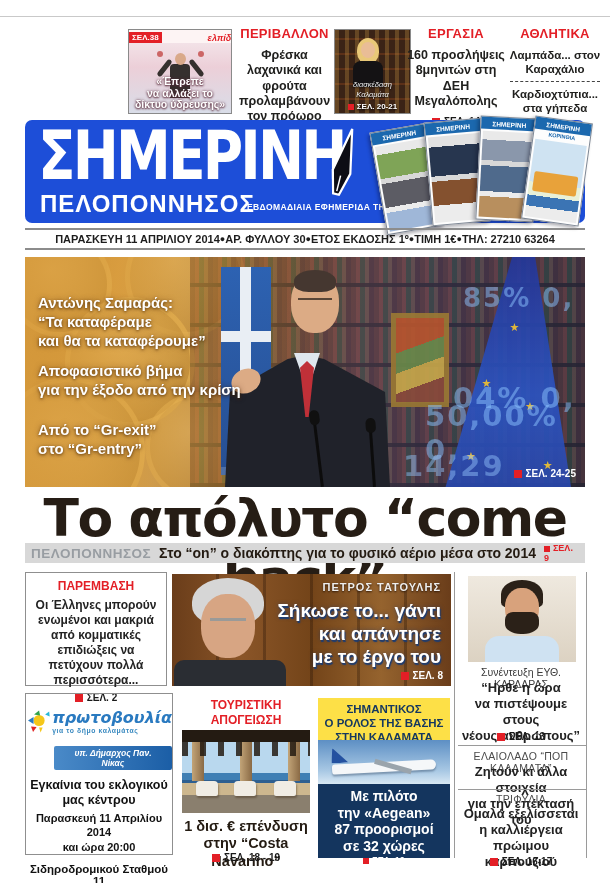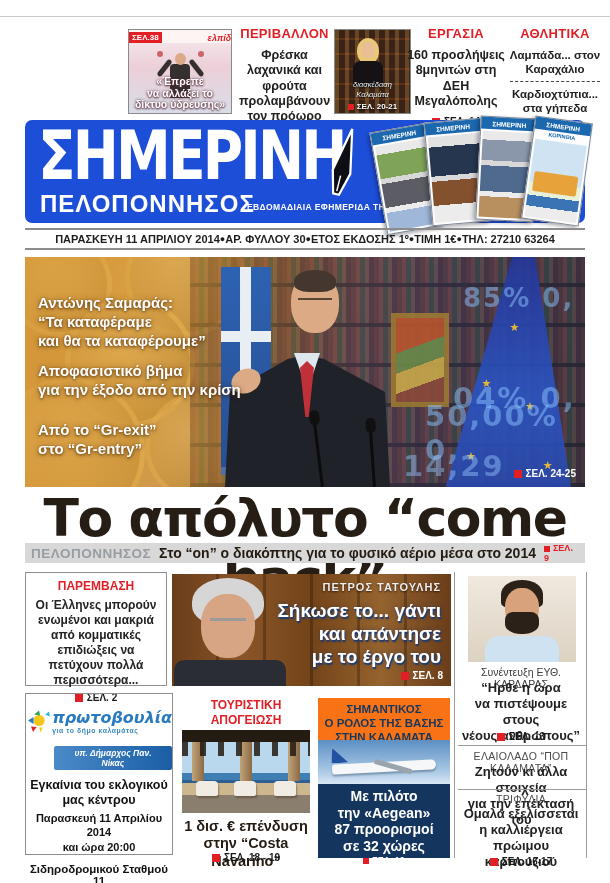--- a/index.html
+++ b/index.html
@@ -196,21 +196,21 @@
   .res-beam{position:absolute;left:0;right:0;top:0;height:12px;background:#241b12;}
   .res-raft{position:absolute;left:0;right:0;top:12px;height:14px;opacity:.85;
             background:repeating-linear-gradient(90deg,#241b12 0 6px,rgba(0,0,0,0) 6px 18px);}
   .res-col{position:absolute;top:8px;height:52%;width:12px;background:linear-gradient(90deg,#c2a478,#8a6a45);}
   .rc1{left:10px;}.rc2{left:58px;}.rc3{left:106px;}
   .res-chair{position:absolute;bottom:20%;width:22px;height:15px;background:#f0ece4;border-radius:4px 4px 2px 2px;
              box-shadow:1px 2px 2px rgba(60,40,20,.4);}
   .ch1{left:14px;}.ch2{left:52px;}.ch3{left:92px;}
   .messinia-h{left:178px;top:818px;width:136px;text-align:center;color:#241b12;font-weight:800;font-size:14.5px;line-height:1.2;}
   .messinia-pg{left:180px;top:852px;width:132px;text-align:center;}
-  .aegean-k{left:318px;top:698px;width:132px;height:42px;background:#f97316;color:#14375f;
+  .aegean-k{left:318px;top:698px;width:132px;height:42px;background:#fde047;color:#14375f;
             font-weight:800;font-size:11.5px;line-height:1.22;text-align:center;padding-top:4px;box-sizing:border-box;}
   .plane{left:318px;top:740px;width:132px;height:44px;overflow:hidden;
          background:linear-gradient(180deg,#5d8fc4,#a8c8e4 70%,#d8e8f4);}
   .fuselage{position:absolute;left:14px;top:22px;width:104px;height:10px;background:#f5f7f9;border-radius:6px 10px 10px 6px;
             box-shadow:0 2px 2px rgba(20,40,70,.35);transform:rotate(-3deg);}
   .tailfin{position:absolute;left:13px;top:8px;width:17px;height:15px;background:#2451a0;
            clip-path:polygon(10% 0,100% 100%,0 100%);transform:rotate(-3deg);}
   .wing{position:absolute;left:56px;top:24px;width:38px;height:5px;background:#9aa4ac;transform:rotate(16deg);}
   .aegean-h{left:318px;top:784px;width:132px;height:74px;background:#14355e;color:#fff;text-align:center;
             font-weight:800;font-size:14px;line-height:1.18;padding-top:4px;box-sizing:border-box;}

